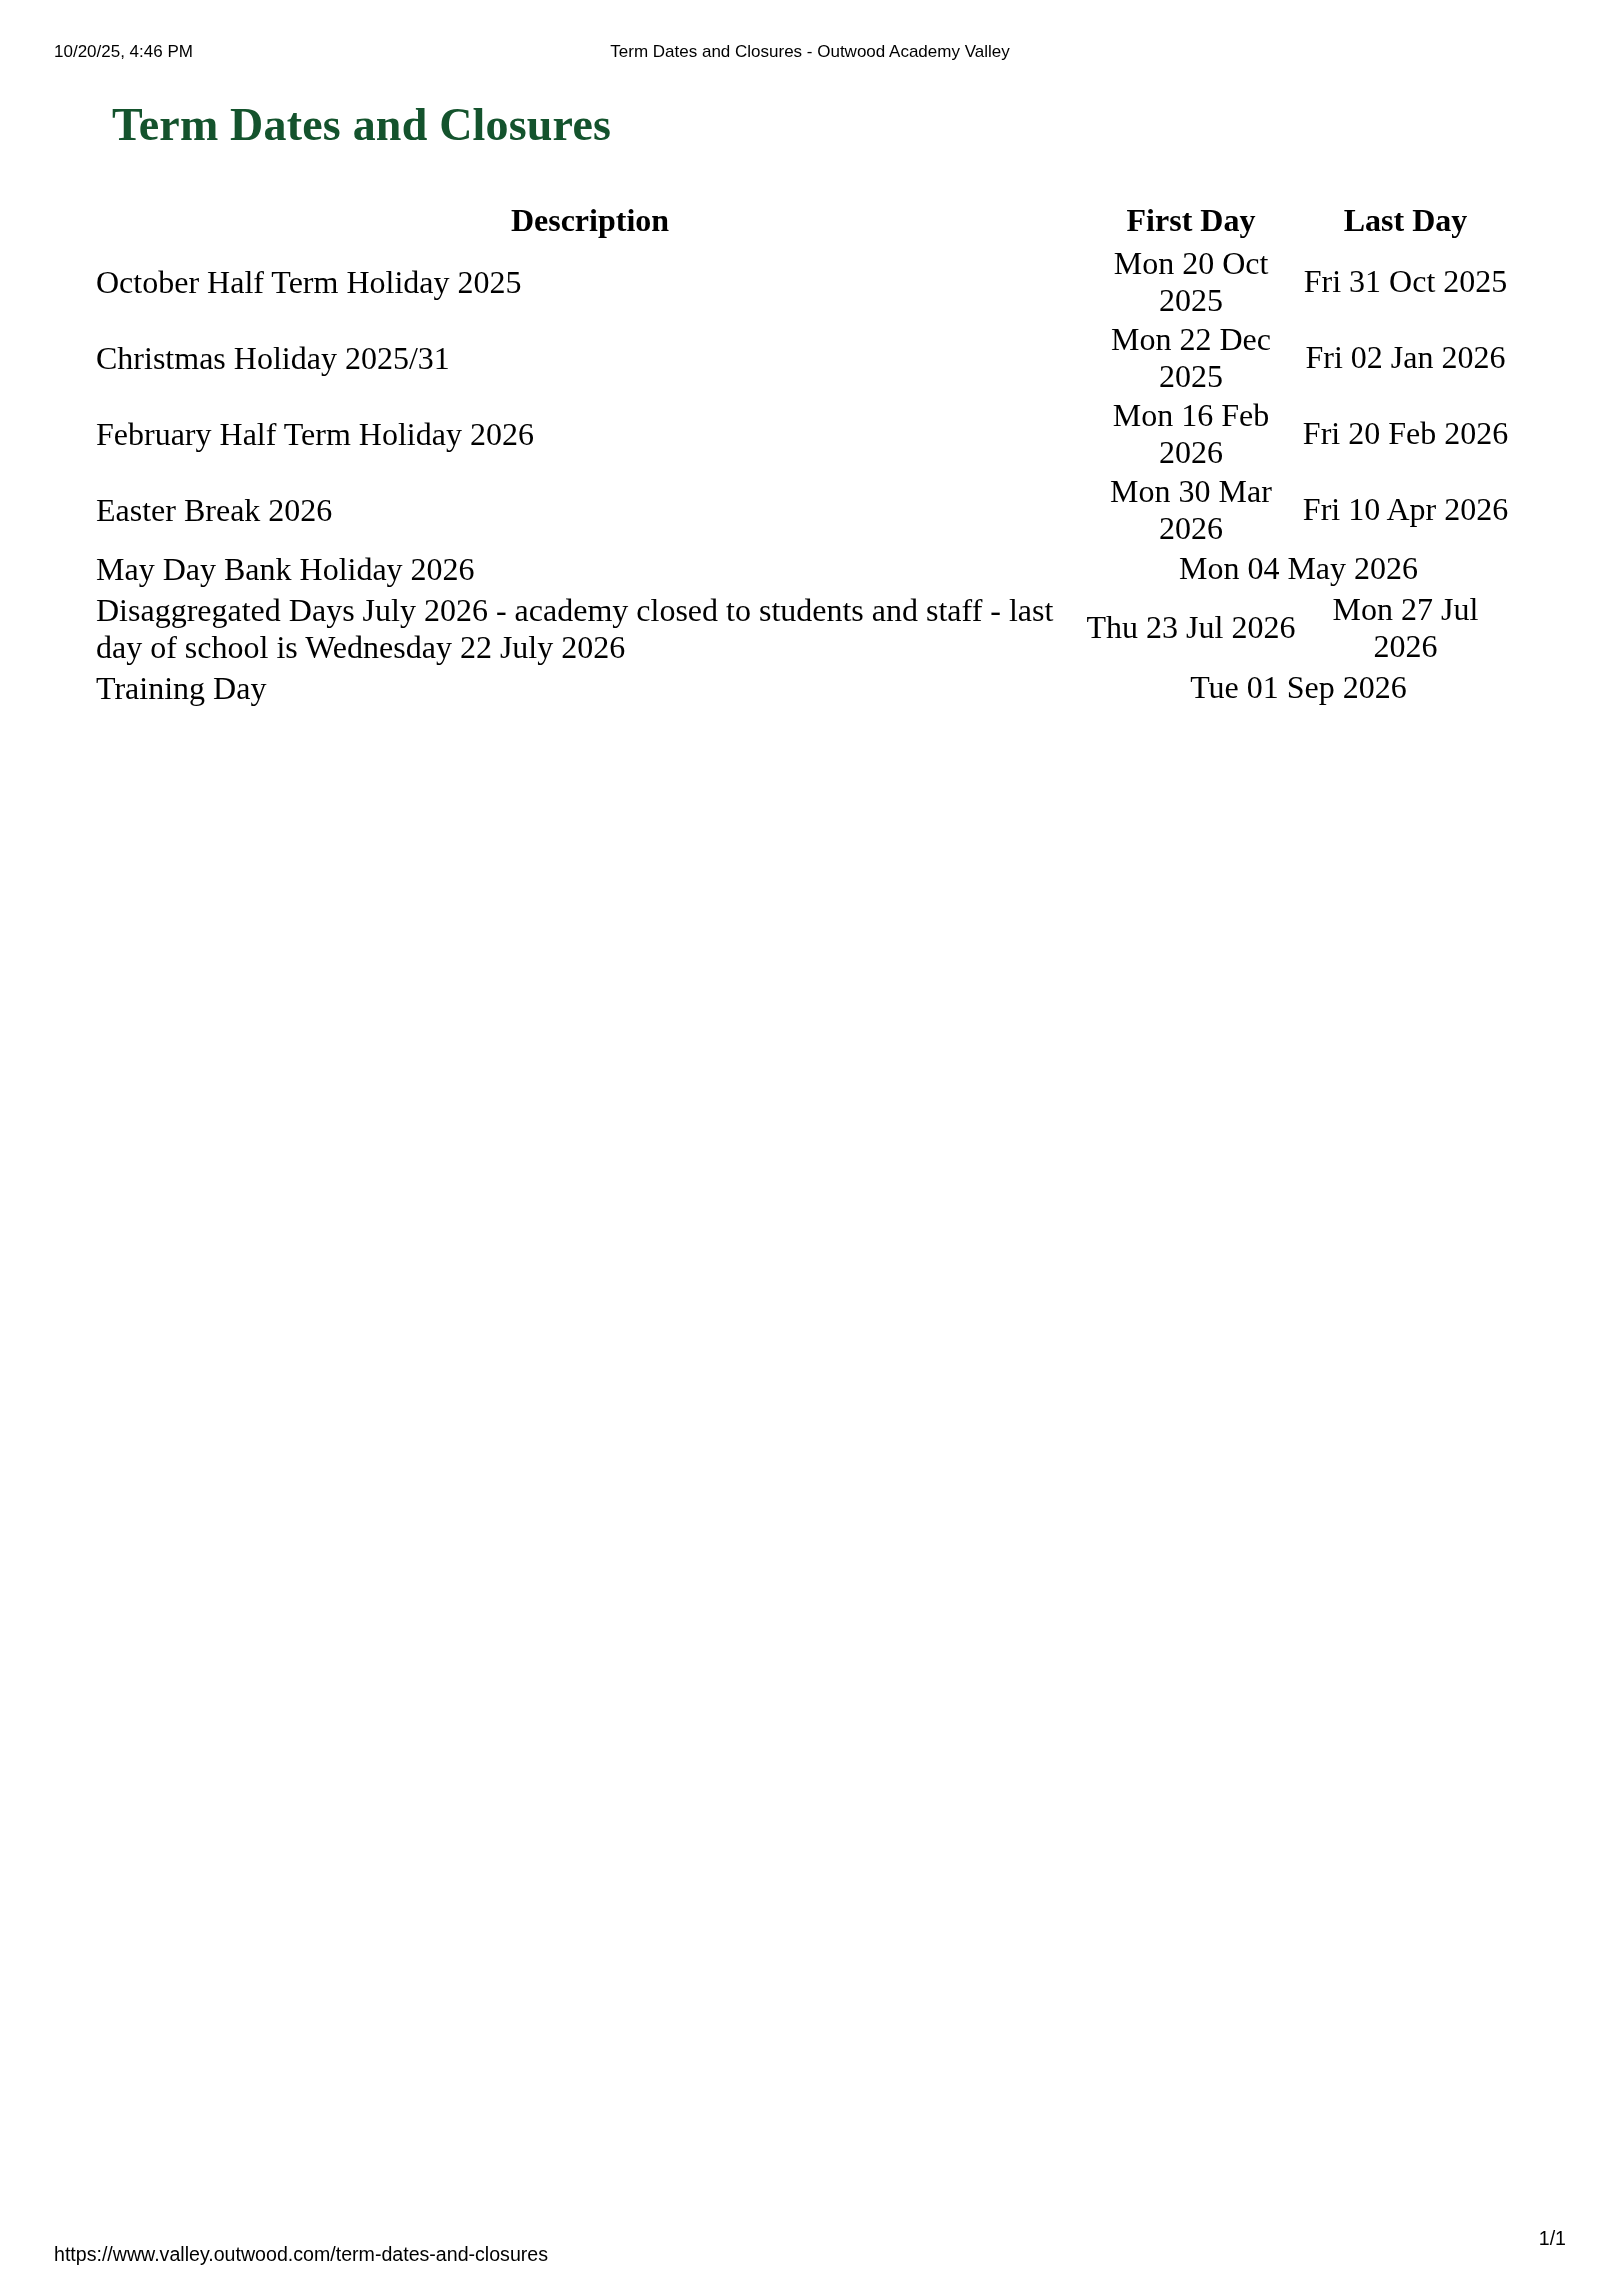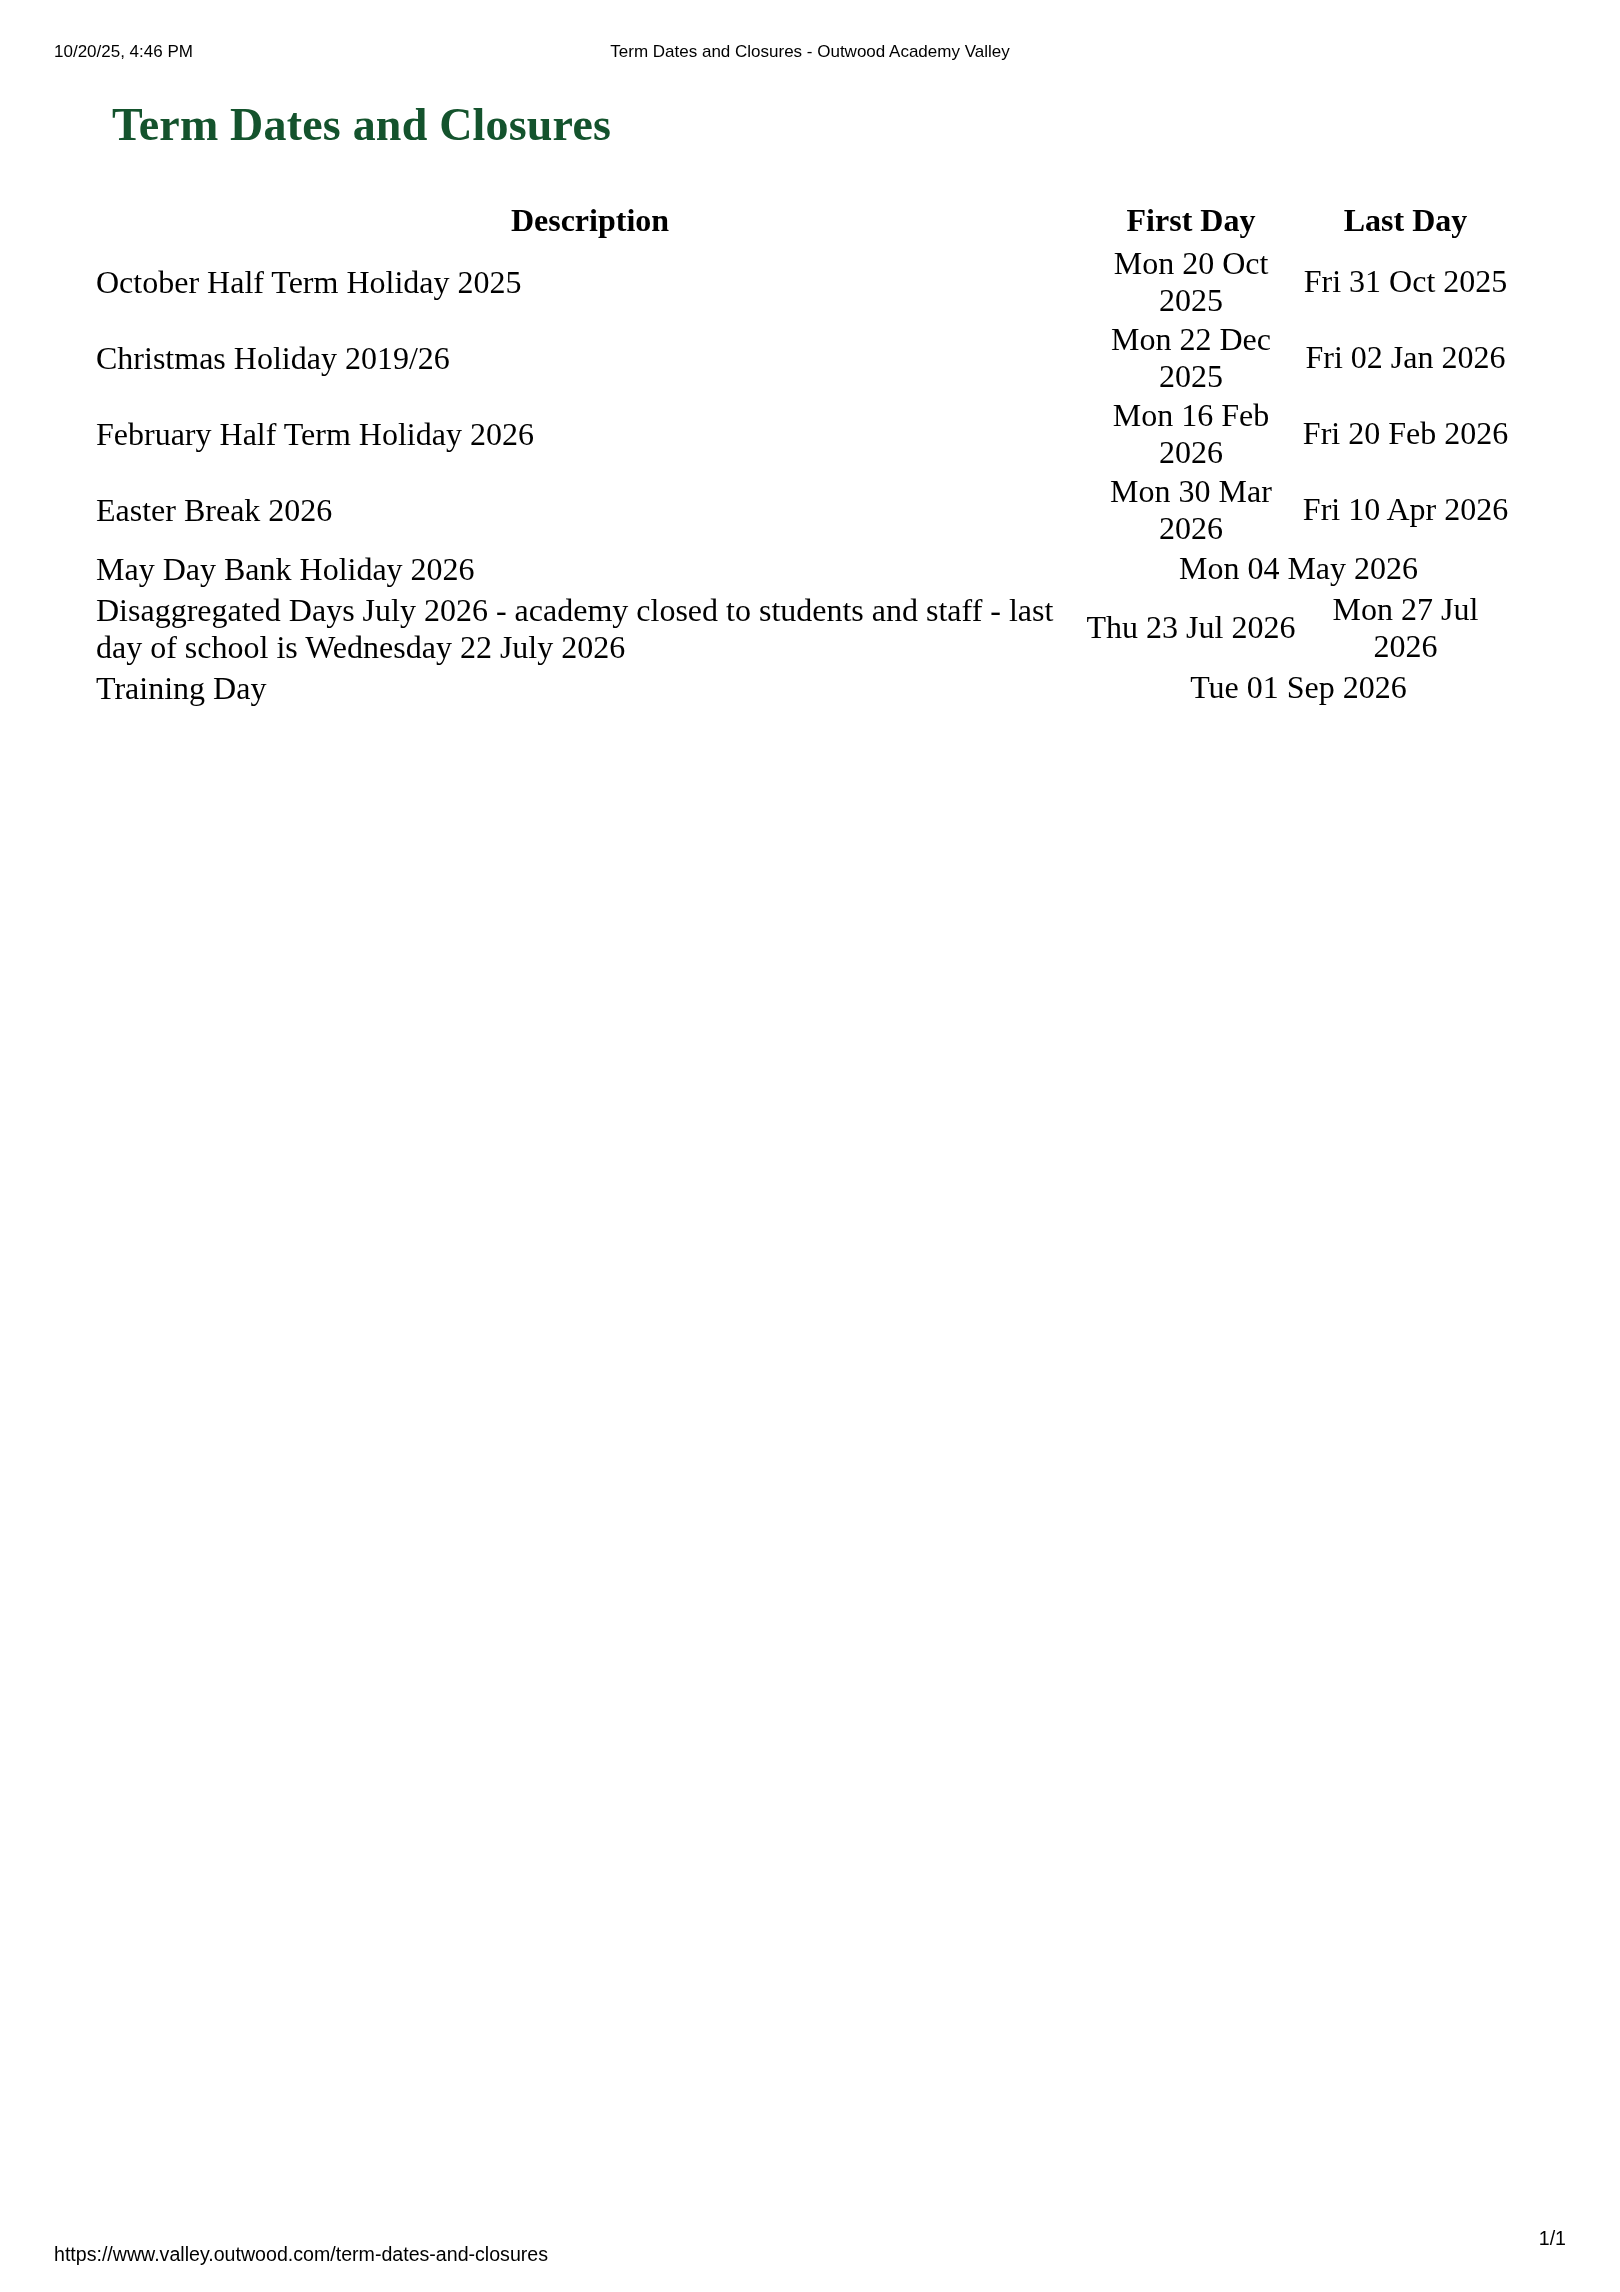--- a/index.html
+++ b/index.html
@@ -160,21 +160,21 @@
         <th class="h-last">Last Day</th>
       </tr>
     </thead>
     <tbody id="table-body">
         <tr class="data-row">
           <td class="desc">October Half Term Holiday 2025</td>
           <td class="date">Mon 20 Oct 2025</td>
           <td class="date">Fri 31 Oct 2025</td>
         </tr>
         <tr class="data-row">
-          <td class="desc">Christmas Holiday 2019/26</td>
+          <td class="desc">Christmas Holiday 2025/31</td>
           <td class="date">Mon 22 Dec 2025</td>
           <td class="date">Fri 02 Jan 2026</td>
         </tr>
         <tr class="data-row">
           <td class="desc">February Half Term Holiday 2026</td>
           <td class="date">Mon 16 Feb 2026</td>
           <td class="date">Fri 20 Feb 2026</td>
         </tr>
         <tr class="data-row">
           <td class="desc">Easter Break 2026</td>

